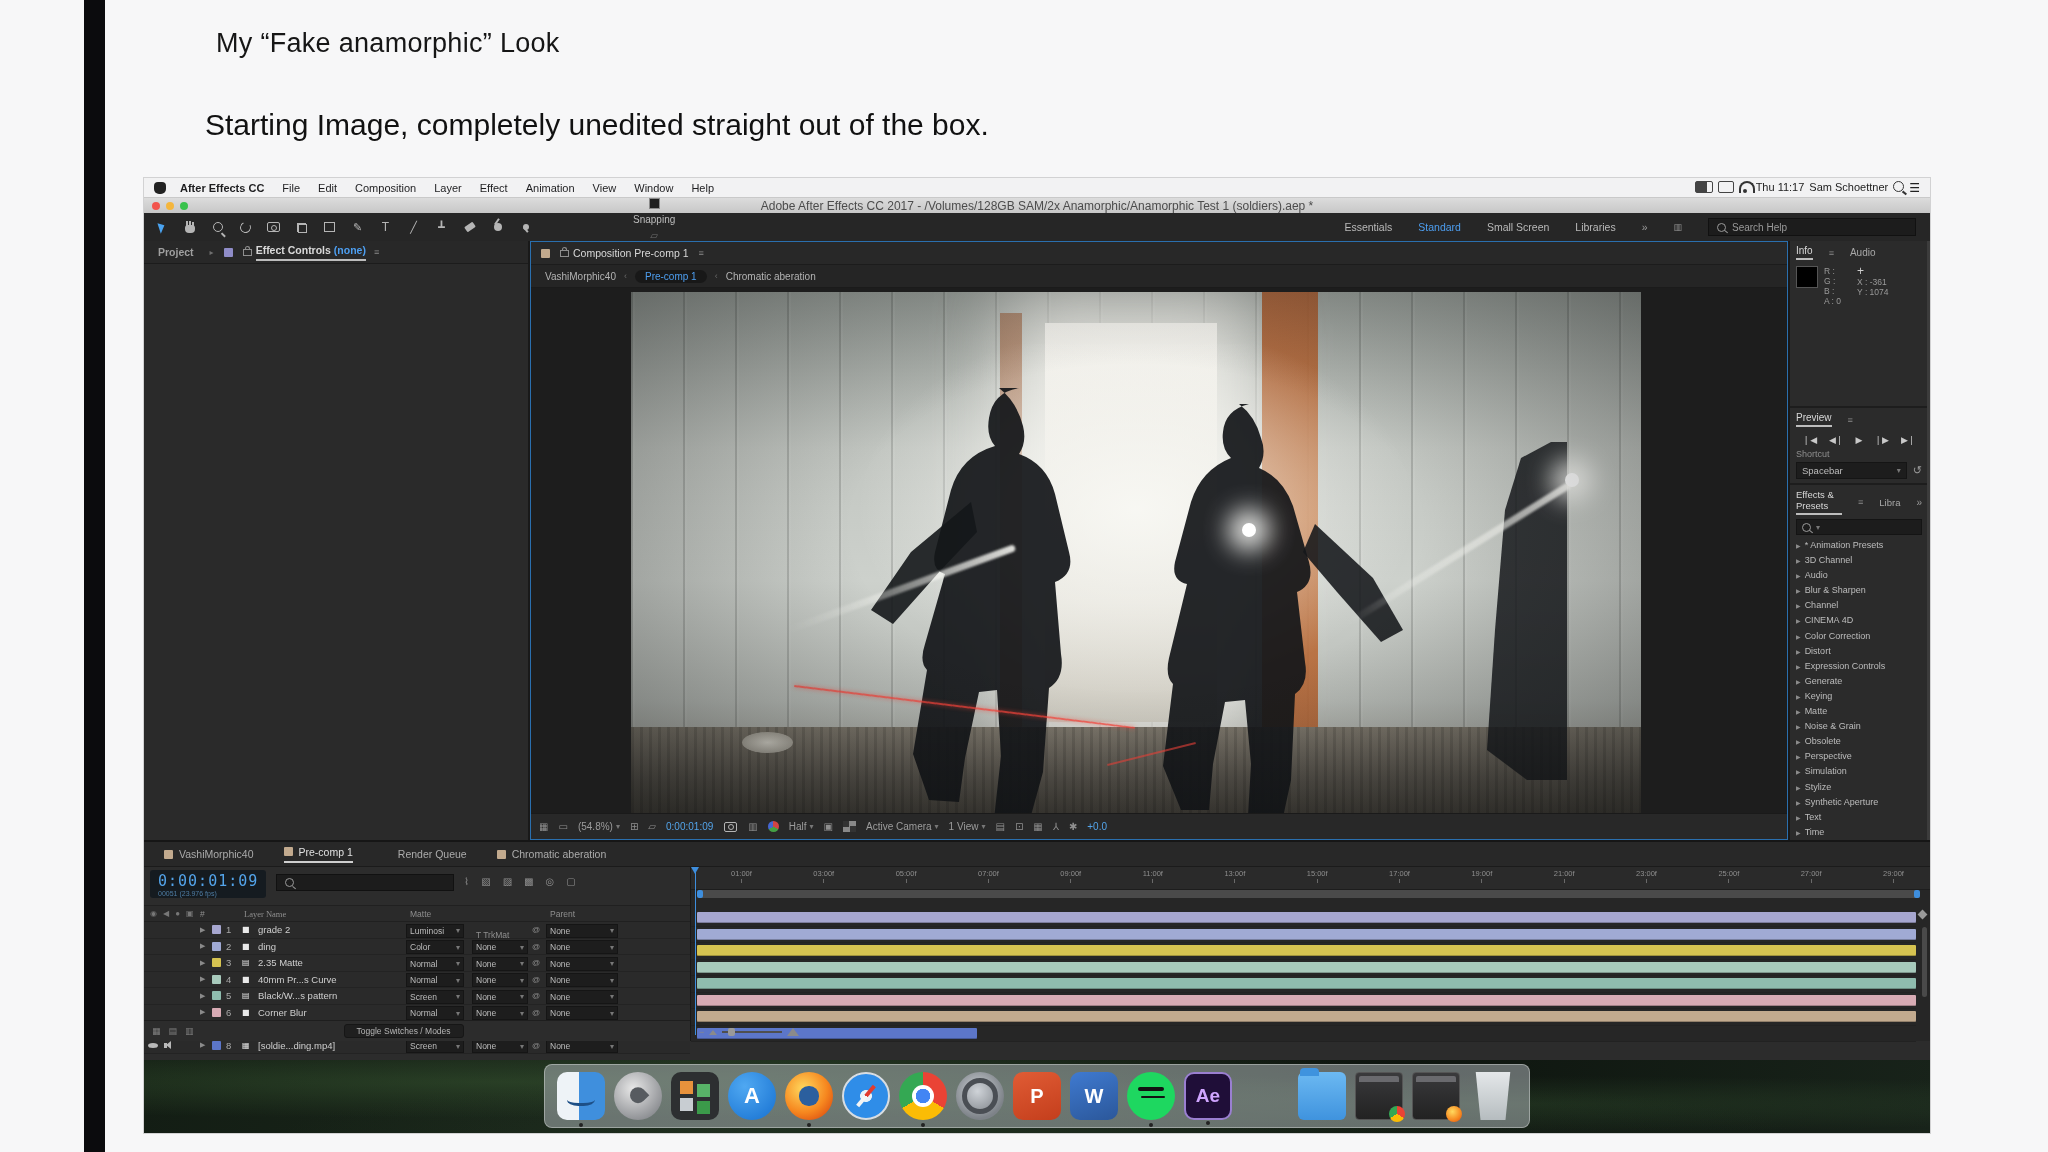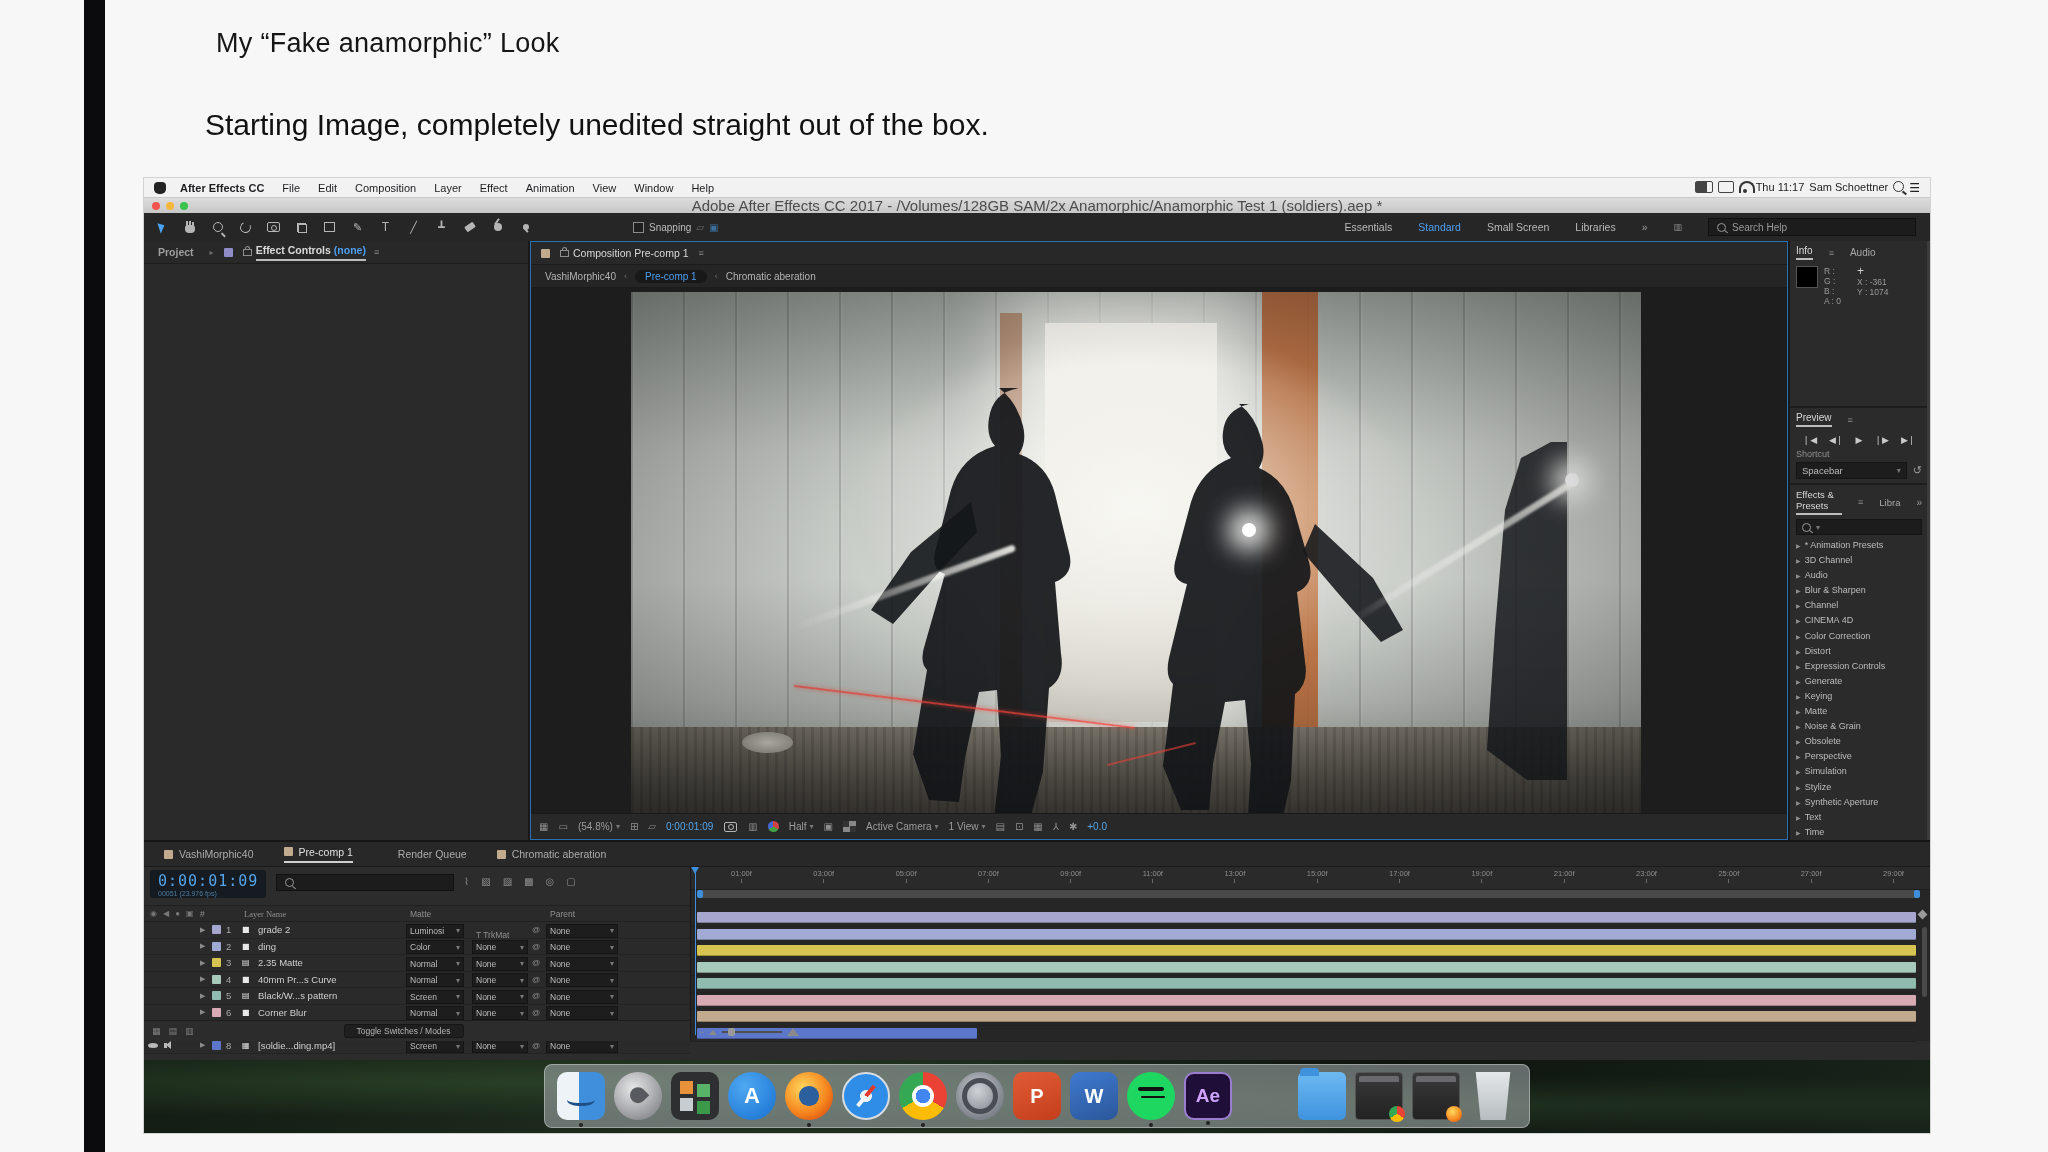--- a/index.html
+++ b/index.html
@@ -26,21 +26,21 @@
   .i-wifi:before{content:"";position:absolute;left:0;top:-6px;width:12px;height:10px;border:2px solid #333;border-bottom:none;border-radius:12px 12px 0 0;}
   .i-wifi:after{content:"";position:absolute;left:4px;top:2px;width:4px;height:4px;background:#333;border-radius:50%;}
   .mb-mag{width:9px;height:9px;border:1.6px solid #333;border-radius:50%;position:relative;}
   .mb-mag:after{content:"";position:absolute;right:-4px;bottom:-3px;width:5px;height:1.8px;background:#333;transform:rotate(40deg);}
   .mb-list{font-size:12px;color:#222;}
 
   
   #titlebar{left:0;top:20px;width:100%;height:15px;background:linear-gradient(#dcdcdc,#c7c7c7);display:flex;align-items:center;border-bottom:1px solid #9f9f9f;}
   .tl-light{width:8px;height:8px;border-radius:50%;margin-left:6px;}
   .tl-red{background:#f2544d;margin-left:8px;}.tl-yel{background:#f5b63c;}.tl-grn{background:#39c24c;}
-  #win-title{position:absolute;left:0;right:0;text-align:center;font-size:15px;color:#4c4c4c;}
+  #win-title{position:absolute;left:0;right:0;text-align:center;font-size:12px;color:#4c4c4c;}
 
   
   #aetoolbar{left:0;top:35px;width:100%;height:28px;background:#262626;border-bottom:1px solid #161616;display:flex;align-items:center;color:#b5b5b5;}
   .tools{display:flex;align-items:center;gap:13px;padding-left:10px;}
   .tool{width:15px;height:15px;display:flex;align-items:center;justify-content:center;font-size:11px;color:#b5b5b5;position:relative;}
   .t-arrow{width:0;height:0;border-left:6px solid #4aa3f0;border-top:4px solid transparent;border-bottom:7px solid transparent;transform:rotate(-18deg);}
   .t-hand{width:10px;height:8px;background:#b5b5b5;border-radius:3px 3px 4px 4px;margin-top:4px;position:relative;}
   .t-hand:before{content:"";position:absolute;top:-4px;left:1px;width:2px;height:5px;background:#b5b5b5;box-shadow:3px 0 0 #b5b5b5,6px 1px 0 #b5b5b5;}
   .t-zoom{border:1.5px solid #b5b5b5;border-radius:50%;width:8px;height:8px;}
   .t-zoom:after{content:"";position:absolute;right:-1px;bottom:-1px;width:5px;height:1.5px;background:#b5b5b5;transform:rotate(45deg);}
@@ -48,21 +48,21 @@
   .t-cam{width:11px;height:8px;border:1.2px solid #b5b5b5;border-radius:2px;}
   .t-cam:after{content:"";position:absolute;left:5px;top:5px;width:4px;height:4px;border:1px solid #b5b5b5;border-radius:50%;}
   .t-pan{width:7px;height:7px;border:1.2px solid #b5b5b5;}
   .t-pan:after{content:"";position:absolute;left:4px;top:4px;width:7px;height:7px;border:1.2px solid #b5b5b5;background:#262626;}
   .t-mask{width:9px;height:8px;border:1.2px solid #b5b5b5;}
   .t-eraser{width:10px;height:6px;background:#b5b5b5;transform:rotate(-35deg);border-radius:1px;}
   .t-roto{width:8px;height:8px;background:#b5b5b5;border-radius:50%;}
   .t-roto:after{content:"";position:absolute;left:6px;top:-2px;width:1.5px;height:7px;background:#b5b5b5;transform:rotate(35deg);}
   .t-pin{width:6px;height:6px;background:#b5b5b5;border-radius:50%;}
   .t-pin:after{content:"";position:absolute;left:7px;top:7px;width:1.5px;height:6px;background:#b5b5b5;transform:rotate(-40deg);}
-  .snapwrap{display:flex;align-items:center;gap:5px;margin-left:100px;font-size:10px;color:#bdbdbd;}
+  .snapwrap{display:flex;align-items:center;gap:5px;margin-left:100px;font-size:10px;color:#bdbdbd;flex-direction:column;}
   .chk{width:9px;height:9px;border:1px solid #8a8a8a;background:#1f1f1f;}
   .snap-ico{color:#6f6f6f;font-size:10px;}
   #workspaces{margin-left:auto;display:flex;align-items:center;gap:26px;font-size:10.5px;color:#b9b9b9;padding-right:14px;}
   #workspaces .ws.active{color:#4d9ef0;}
   .help-search{display:flex;align-items:center;gap:6px;background:#1c1c1c;border:1px solid #111;height:16px;padding:0 8px;width:190px;color:#9a9a9a;font-size:10px;}
   .css-mag{width:7px;height:7px;border:1.4px solid #9a9a9a;border-radius:50%;position:relative;flex:none;}
   .css-mag:after{content:"";position:absolute;right:-3px;bottom:-2px;width:4px;height:1.4px;background:#9a9a9a;transform:rotate(40deg);}
   .mini-ico{color:#8f8f8f;font-size:9px;}
 
   

